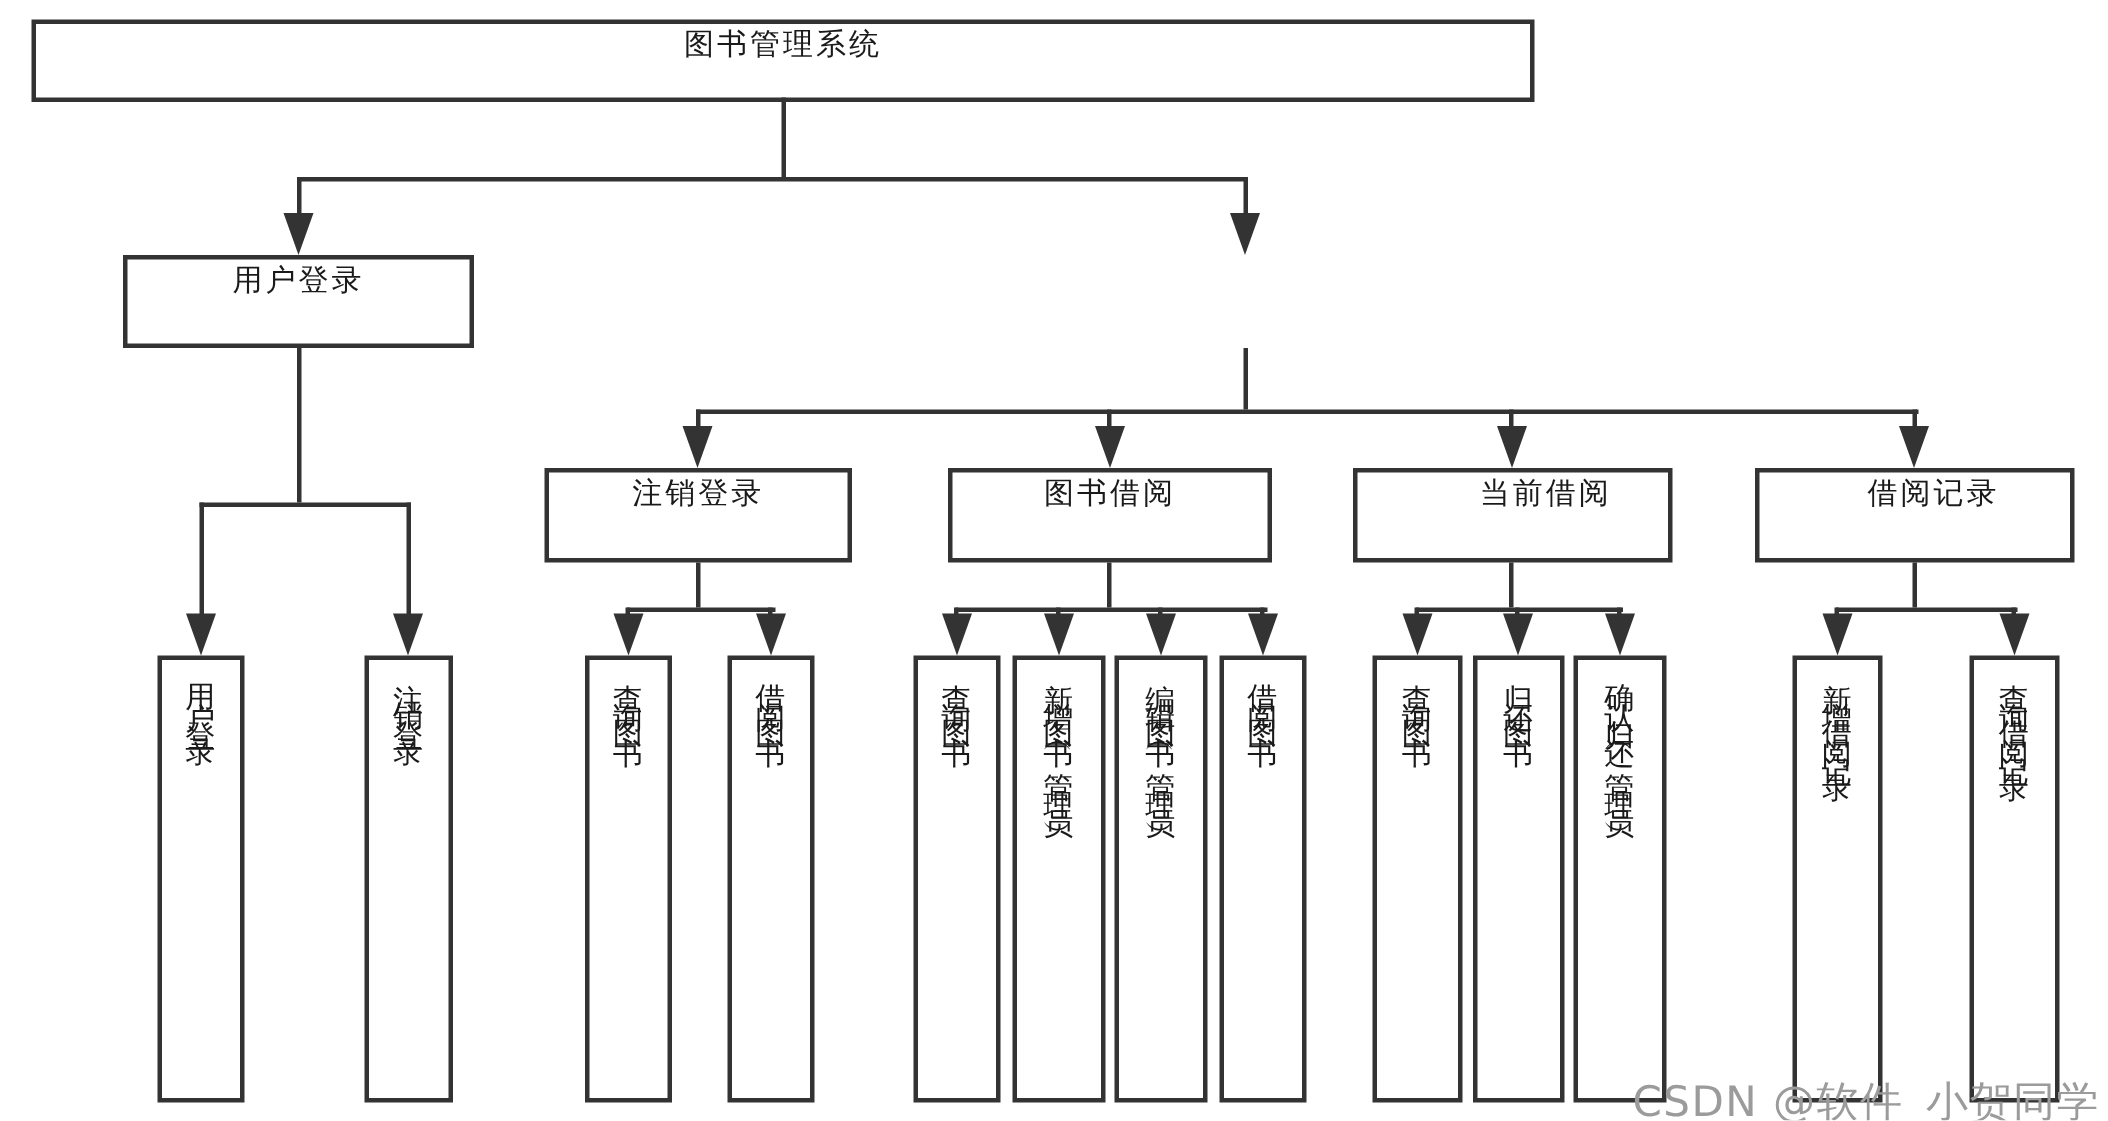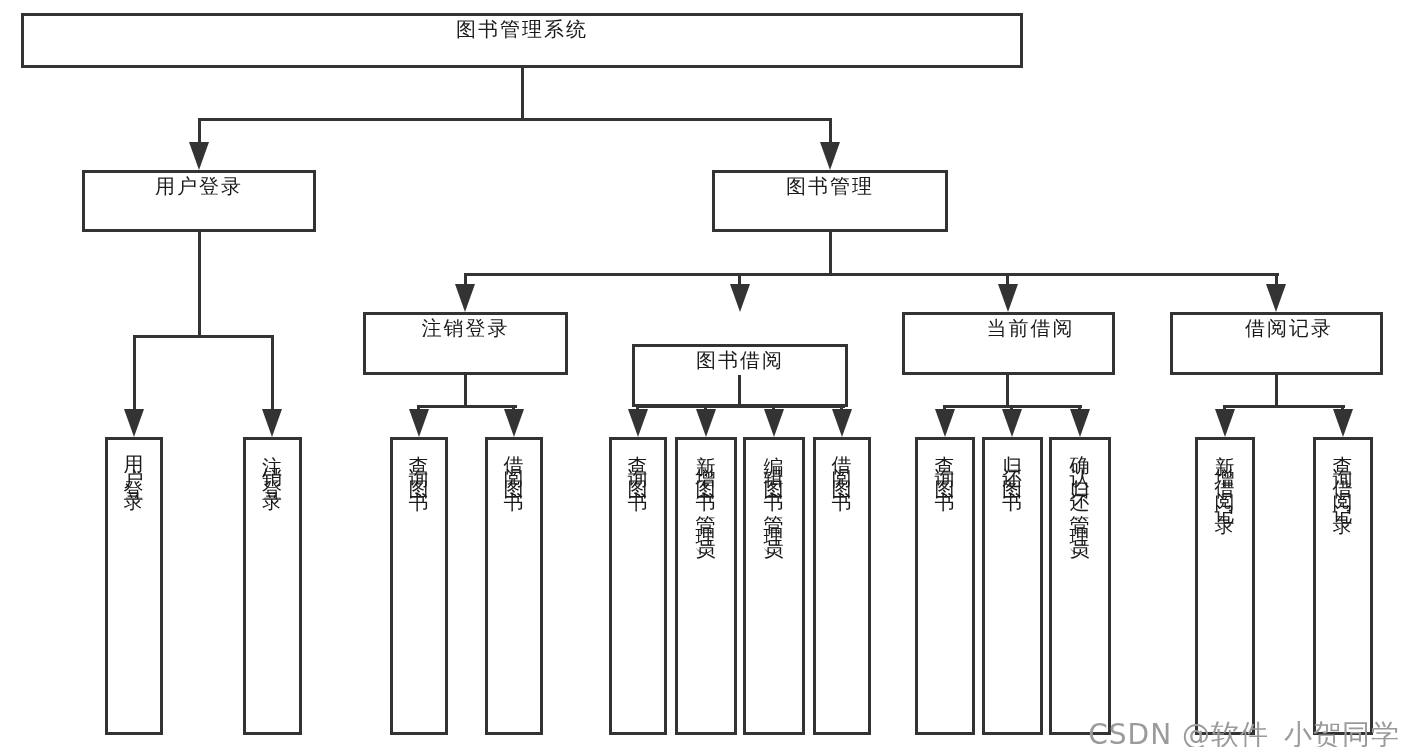--- a/index.html
+++ b/index.html
@@ -45,21 +45,21 @@
     color:#9b9b9b;
     letter-spacing:1px;
     white-space:nowrap;
   }
 
   
   #n-root        { left:21px;   top:13px;  width:1002px; height:55px; }
   #n-user-login  { left:82px;   top:170px; width:234px;  height:62px; }
   #n-book-mgmt   { left:712px;  top:170px; width:236px;  height:62px; }
   #n-new-rec     { left:363px;  top:312px; width:205px;  height:63px; }
-  #n-borrow      { left:632px;  top:312px; width:216px;  height:63px;margin-top:32px; }
+  #n-borrow      { left:632px;  top:312px; width:216px;  height:63px; }
   #n-current     { left:902px;  top:312px; width:213px;  height:63px;padding-left:44px; }
   #n-records     { left:1170px; top:312px; width:213px;  height:63px;padding-left:25px; }
 
   
   .vbox { top:437px; height:298px; }
   #v-user-login { left:105px;  width:58px; }
   #v-logout     { left:243px;  width:59px; }
   #v-query-1    { left:390px;  width:58px; }
   #v-borrow-1   { left:485px;  width:58px; }
   #v-query-2    { left:609px;  width:58px; }
@@ -78,23 +78,20 @@
 <div id="canvas">
 
   <div class="box hbox" id="n-root">
     <span>图书管理系统</span>
   </div>
 
   <div class="box hbox" id="n-user-login">
     <span>用户登录</span>
   </div>
 
-  <div class="box hbox" id="n-book-mgmt">
-    <span>图书管理</span>
-  </div>
 
   <div class="box hbox" id="n-new-rec">
     <span>注销登录</span>
   </div>
 
   <div class="box hbox" id="n-borrow">
     <span>图书借阅</span>
   </div>
 
   <div class="box hbox" id="n-current">

